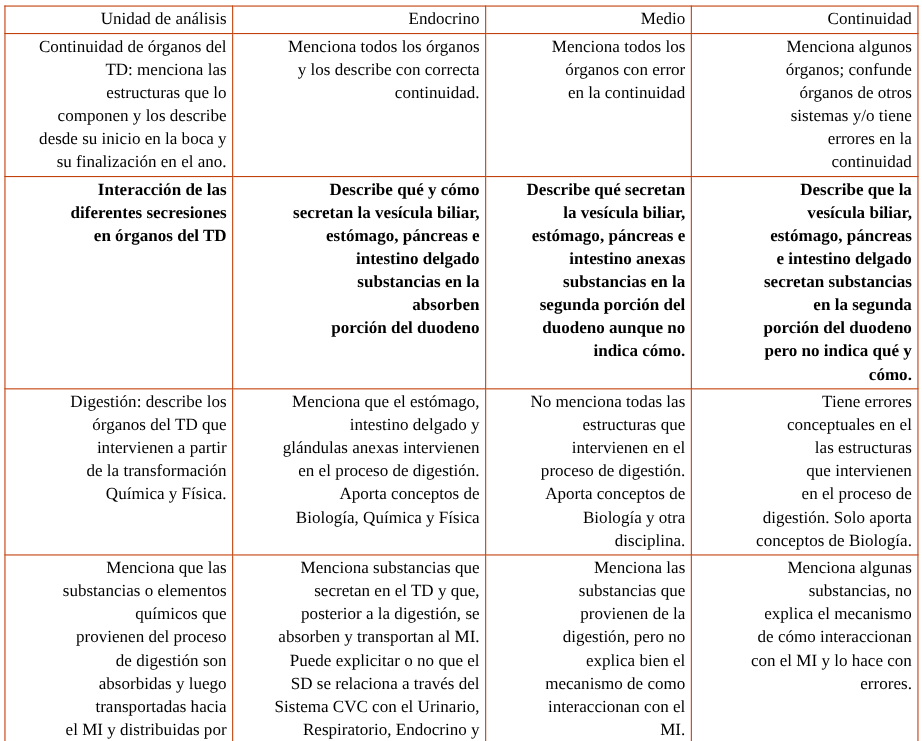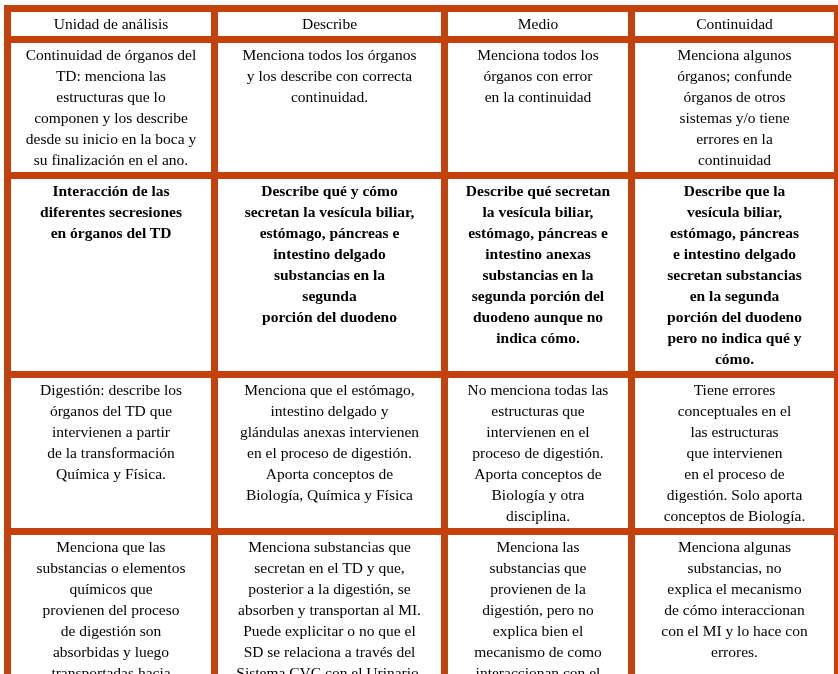--- a/index.html
+++ b/index.html
@@ -17,23 +17,23 @@
     padding: 5px 4px 0 4px;
   }
   table.rubric {
     border-collapse: collapse;
     table-layout: fixed;
     width: 830px;
     background: #ffffff;
   }
   table.rubric th,
   table.rubric td {
-    border: 7px solid #c2410c;
+    border: 1px solid #c2410c;
     vertical-align: top;
-    text-align: center;
+    text-align: right;
     padding: 1px 5px 2px 5px;
     font-size: 15.5px;
     line-height: 21px;
     font-weight: normal;
     color: #000000;
     white-space: pre-line;
     overflow: hidden;
   }
   table.rubric th {
     height: 19px;
@@ -55,21 +55,21 @@
   <table class="rubric">
     <colgroup>
       <col class="c1">
         <col class="c2">
         <col class="c3">
         <col class="c4">
     </colgroup>
     <thead>
       <tr>
         <th>Unidad de análisis</th>
-        <th>Describe</th>
+        <th>Endocrino</th>
         <th>Medio</th>
         <th>Continuidad</th>
       </tr>
     </thead>
     <tbody>
       <tr class="r1">
         <td>Continuidad de órganos del
 TD: menciona las
 estructuras que lo
 componen y los describe
@@ -90,21 +90,21 @@
       </tr>
       <tr class="r2">
         <td>Interacción de las
 diferentes secresiones
 en órganos del TD</td>
         <td>Describe qué y cómo
 secretan la vesícula biliar,
 estómago, páncreas e
 intestino delgado
 substancias en la
-segunda
+absorben
 porción del duodeno</td>
         <td>Describe qué secretan
 la vesícula biliar,
 estómago, páncreas e
 intestino anexas
 substancias en la
 segunda porción del
 duodeno aunque no
 indica cómo.</td>
         <td>Describe que la

